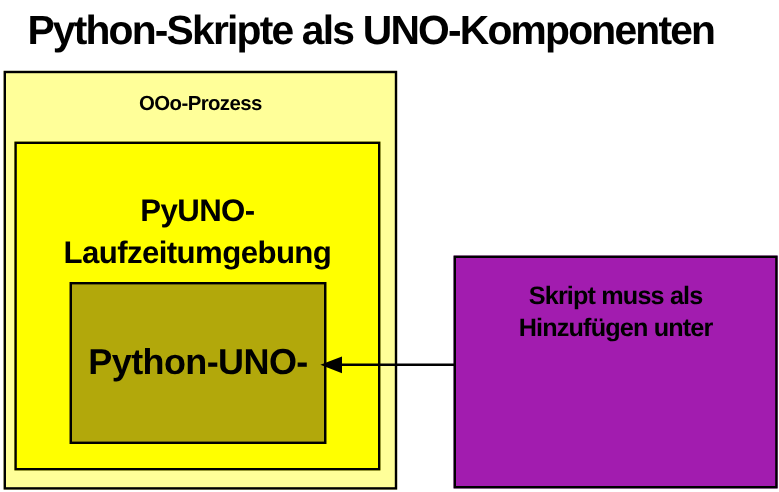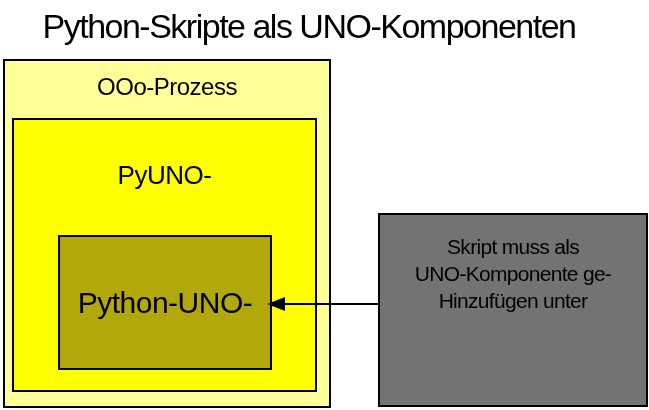--- a/index.html
+++ b/index.html
@@ -3,21 +3,21 @@
 <meta charset="utf-8">
 <style>
   html, body { margin: 0; padding: 0; }
   body {
     width: 649px; height: 410px;
     background: #ffffff;
     font-family: "Liberation Sans", sans-serif;
     color: #000000;
     overflow: hidden;
   }
-  #stage { position: relative; width: 649px; height: 358px; }
+  #stage { position: relative; width: 649px; height: 358px; font-weight: bold; }
 
   .title {
     position: absolute;
     left: 0; top: 4px; width: 618px;
     text-align: center;
     font-size: 34px;
     letter-spacing: -1.5px;
     line-height: 44px;
     white-space: nowrap;
   }
@@ -25,21 +25,21 @@
   .box {
     position: absolute;
     border: 2px solid #000000;
     box-sizing: border-box;
     text-align: center;
   }
 
   .process-box { left: 3px; top: 59px; width: 328px; height: 349px; }
   .process-box .box-label {
     margin-top: 9px;
-    font-size: 24px;
+    font-size: 17px;
     line-height: 34px;
     letter-spacing: -0.5px;
   }
 
   .runtime-box { left: 12px; top: 118px; width: 305px; height: 274px; }
   .runtime-box .box-label {
     padding-top: 38px;
     font-size: 26px;
     line-height: 35px;
     letter-spacing: -0.5px;
@@ -80,30 +80,30 @@
 
   <div class="title">Python-Skripte als UNO-Komponenten</div>
 
   <div class="box process-box" style="background: rgb(255, 255, 153);">
     <div class="box-label">OOo-Prozess</div>
   </div>
 
   <div class="box runtime-box" style="background: rgb(255, 255, 0);">
     <div class="box-label">
       <div class="box-line">PyUNO-</div>
+      <div class="box-line">Laufzeitumgebung</div>
     </div>
   </div>
 
   <div class="box component-box" style="background: rgb(178, 168, 11);">
     <div class="box-line">Python-UNO-</div>
   </div>
 
-  <div class="box note-box" style="background: #737373;">
+  <div class="box note-box" style="background: #a21caf;">
     <div class="note-line">Skript muss als</div>
-    <div class="note-line">UNO-Komponente ge-</div>
     <div class="note-line">Hinzufügen unter</div>
   </div>
 
   <svg class="arrow-svg" viewBox="0 0 116 20" aria-hidden="true">
     <line x1="20" y1="10" x2="116" y2="10" stroke="#000000" stroke-width="2"></line>
     <polygon points="3,10 21,3 21,17" fill="#000000"></polygon>
   </svg>
 
 </div>
 

